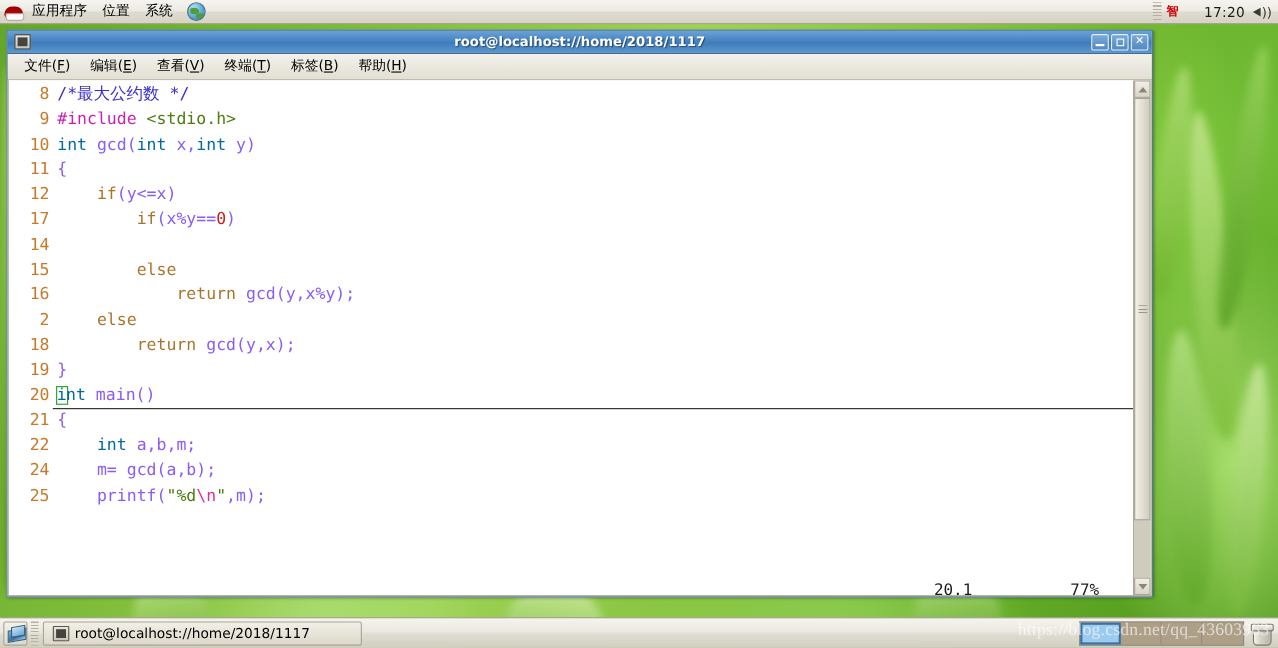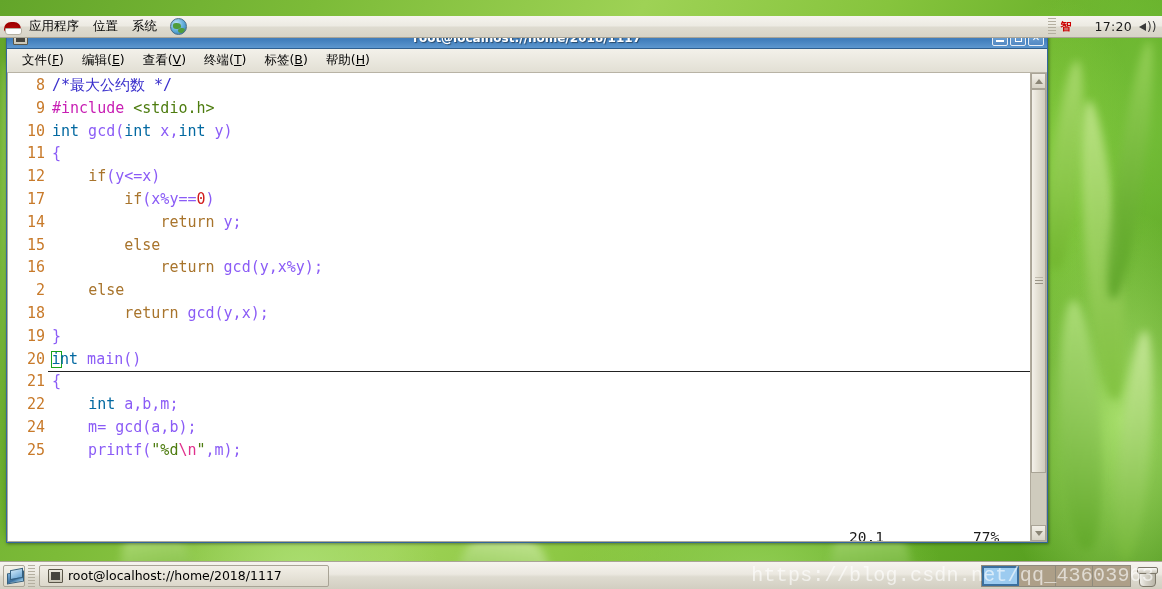--- a/index.html
+++ b/index.html
@@ -27,21 +27,21 @@
   
   .blade {
     position: absolute;
     border-radius: 50% 50% 45% 45% / 60% 60% 40% 40%;
     filter: blur(4px);
     opacity: .75;
   }
 
   
   #top-panel {
-    position: absolute; left: 0; top: 16px; width: 1162px; height: 22px;
+    position: absolute; left: 0; top: 0; width: 1162px; height: 22px;
     background: linear-gradient(180deg,#f6f4ef 0%, #eceae2 48%, #dedbd0 52%, #d7d3c6 100%);
     border-bottom: 1px solid #a9a496;
     display: flex; align-items: center;
     font-size: 12px; color: #000;
     z-index: 40;
   }
   .panel-item {
     display: flex; align-items: center; gap: 4px;
     height: 20px; padding: 0 7px;
     font-family: "DejaVu Sans", sans-serif;
@@ -329,22 +329,22 @@
     border:1px solid #7d786a;
     border-radius: 1px 1px 4px 4px;
   }
   #trash-icon::after {
     content:''; position:absolute; left:0px; top:2px; width:19px; height:5px;
     background: linear-gradient(180deg,#fbfaf7,#cbc7bb);
     border:1px solid #7d786a; border-radius:2px;
   }
   #watermark {
     position: absolute; right: 8px; top: 2px;
-    font-size: 20px; color: rgba(255,255,255,.62);
-    font-family: Liberation Mono, monospace;
+    font-size: 16px; color: rgba(255,255,255,.62);
+    font-family: Liberation Serif, serif;
     letter-spacing: .2px;
     pointer-events: none;
   }
 </style>
 </head>
 <body>
 
 <div id="wallpaper">
   <div class="blade" style="left:1052px;top:60px;width:28px;height:210px;background:linear-gradient(180deg,#b6e07c,#6fb32c);transform:rotate(6deg);"></div>
   <div class="blade" style="left:1085px;top:100px;width:34px;height:300px;background:linear-gradient(180deg,#cdeb9a,#79bc36);transform:rotate(-5deg);"></div>
@@ -405,21 +405,21 @@
 
   <div id="term-body">
     <div id="code-area">
       <div id="code-lines">
           <div class="code-line"><span class="lineno">8</span><span class="linecode"><span class="cmt">/*最大公约数 */</span></span></div>
           <div class="code-line"><span class="lineno">9</span><span class="linecode"><span class="pre">#include </span><span class="str">&lt;stdio.h&gt;</span></span></div>
           <div class="code-line"><span class="lineno">10</span><span class="linecode"><span class="kw">int</span><span class="plain"> gcd(</span><span class="kw">int</span><span class="plain"> x,</span><span class="kw">int</span><span class="plain"> y)</span></span></div>
           <div class="code-line"><span class="lineno">11</span><span class="linecode"><span class="plain">{</span></span></div>
           <div class="code-line"><span class="lineno">12</span><span class="linecode"><span class="plain">    </span><span class="ctl">if</span><span class="plain">(y&lt;=x)</span></span></div>
           <div class="code-line"><span class="lineno">17</span><span class="linecode"><span class="plain">        </span><span class="ctl">if</span><span class="plain">(x%y==</span><span class="num">0</span><span class="plain">)</span></span></div>
-          <div class="code-line"><span class="lineno">14</span><span class="linecode"><span class="plain">            </span><span class="ctl">return</span><span class="plain"> y;</span></span></div>
+          <div class="code-line"><span class="lineno">14</span></div>
           <div class="code-line"><span class="lineno">15</span><span class="linecode"><span class="plain">        </span><span class="ctl">else</span></span></div>
           <div class="code-line"><span class="lineno">16</span><span class="linecode"><span class="plain">            </span><span class="ctl">return</span><span class="plain"> gcd(y,x%y);</span></span></div>
           <div class="code-line"><span class="lineno">2</span><span class="linecode"><span class="plain">    </span><span class="ctl">else</span></span></div>
           <div class="code-line"><span class="lineno">18</span><span class="linecode"><span class="plain">        </span><span class="ctl">return</span><span class="plain"> gcd(y,x);</span></span></div>
           <div class="code-line"><span class="lineno">19</span><span class="linecode"><span class="plain">}</span></span></div>
           <div class="code-line cursor-line"><span class="lineno">20</span><span class="linecode"><span class="cursor-box kw">i</span><span class="kw">nt</span><span class="plain"> main()</span></span><div id="cursor-underline" style="bottom: 0px;"></div></div>
           <div class="code-line"><span class="lineno">21</span><span class="linecode"><span class="plain">{</span></span></div>
           <div class="code-line"><span class="lineno">22</span><span class="linecode"><span class="plain">    </span><span class="kw">int</span><span class="plain"> a,b,m;</span></span></div>
           <div class="code-line"><span class="lineno">24</span><span class="linecode"><span class="plain">    m= gcd(a,b);</span></span></div>
           <div class="code-line"><span class="lineno">25</span><span class="linecode"><span class="plain">    printf(</span><span class="str">"%d</span><span class="esc">\n</span><span class="str">"</span><span class="plain">,m);</span></span></div>

